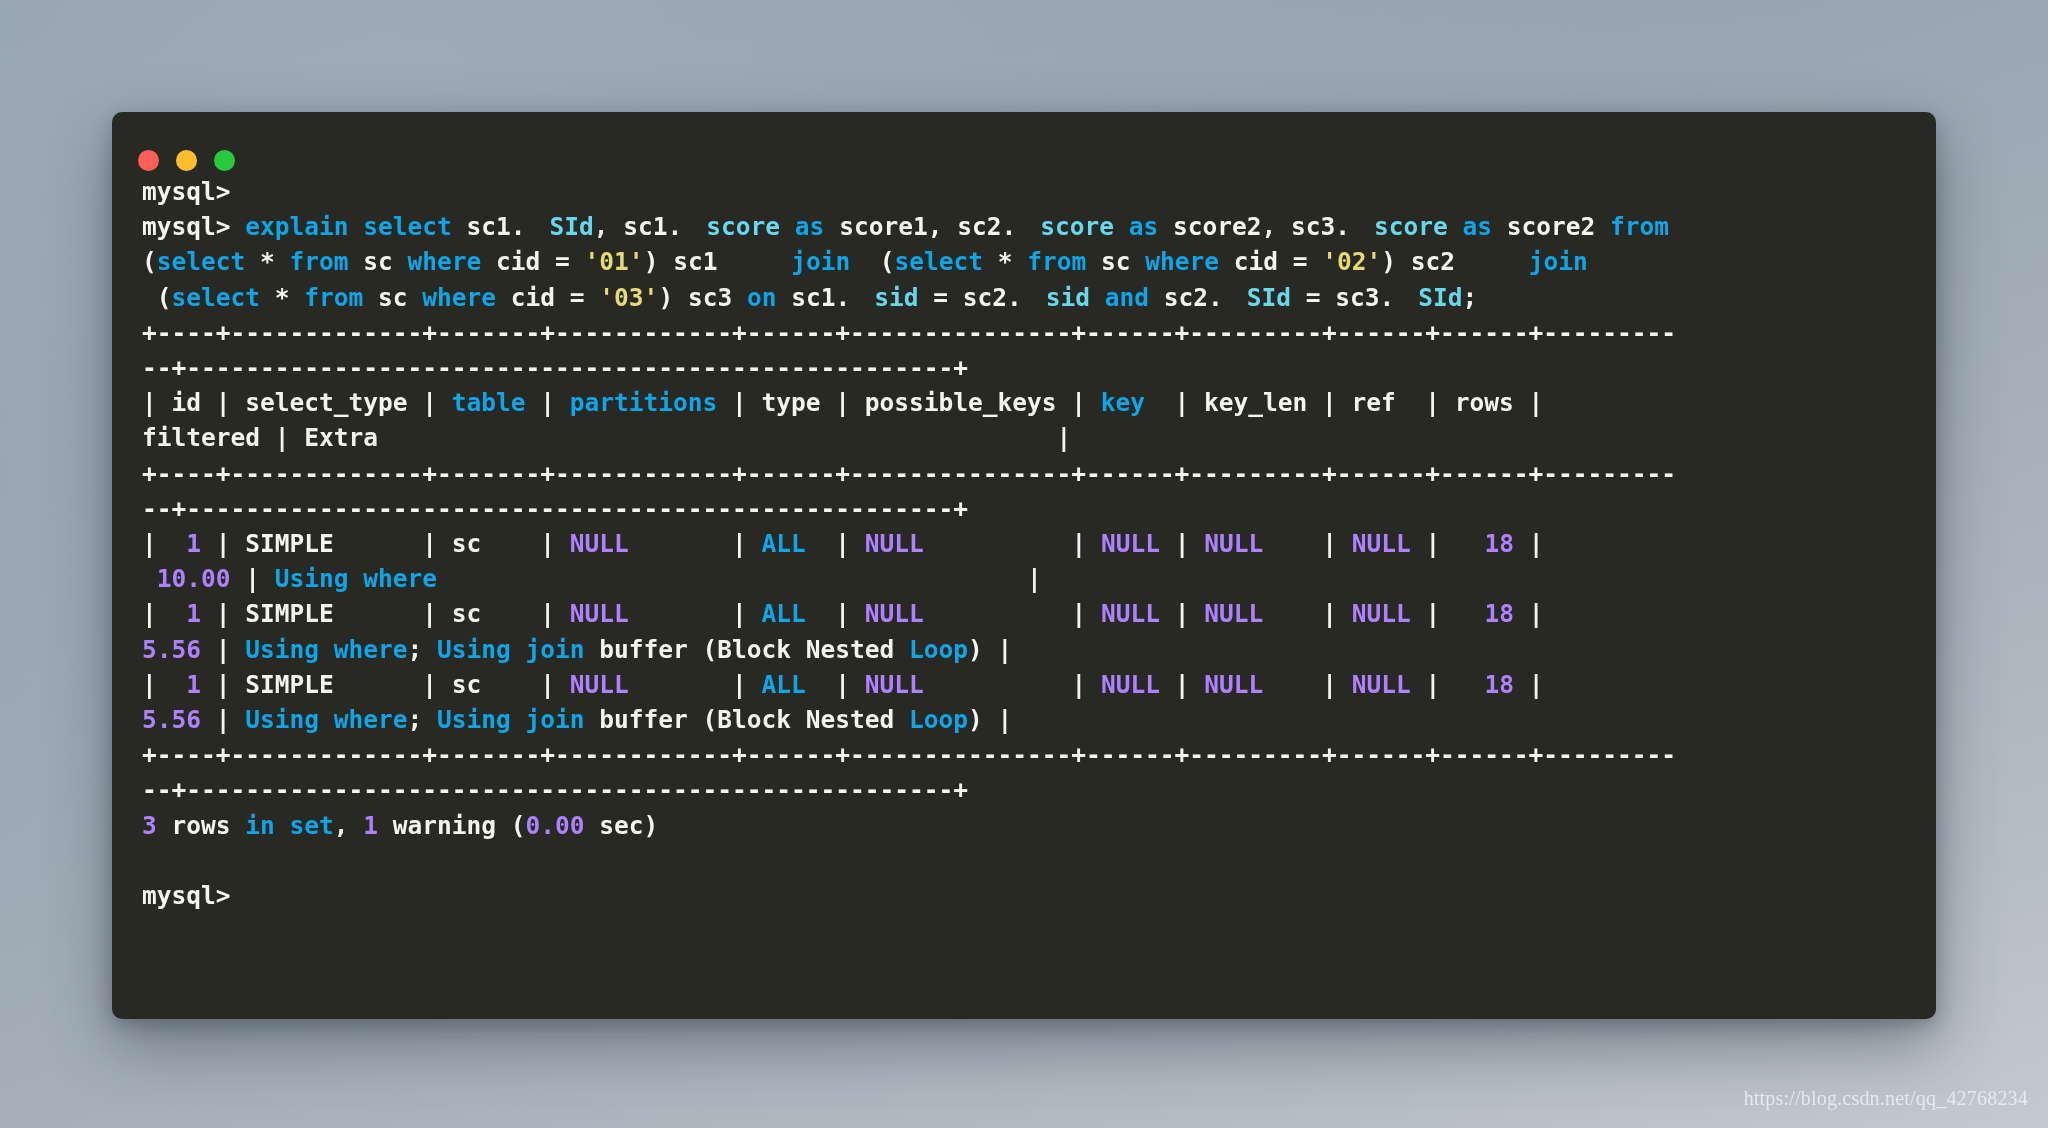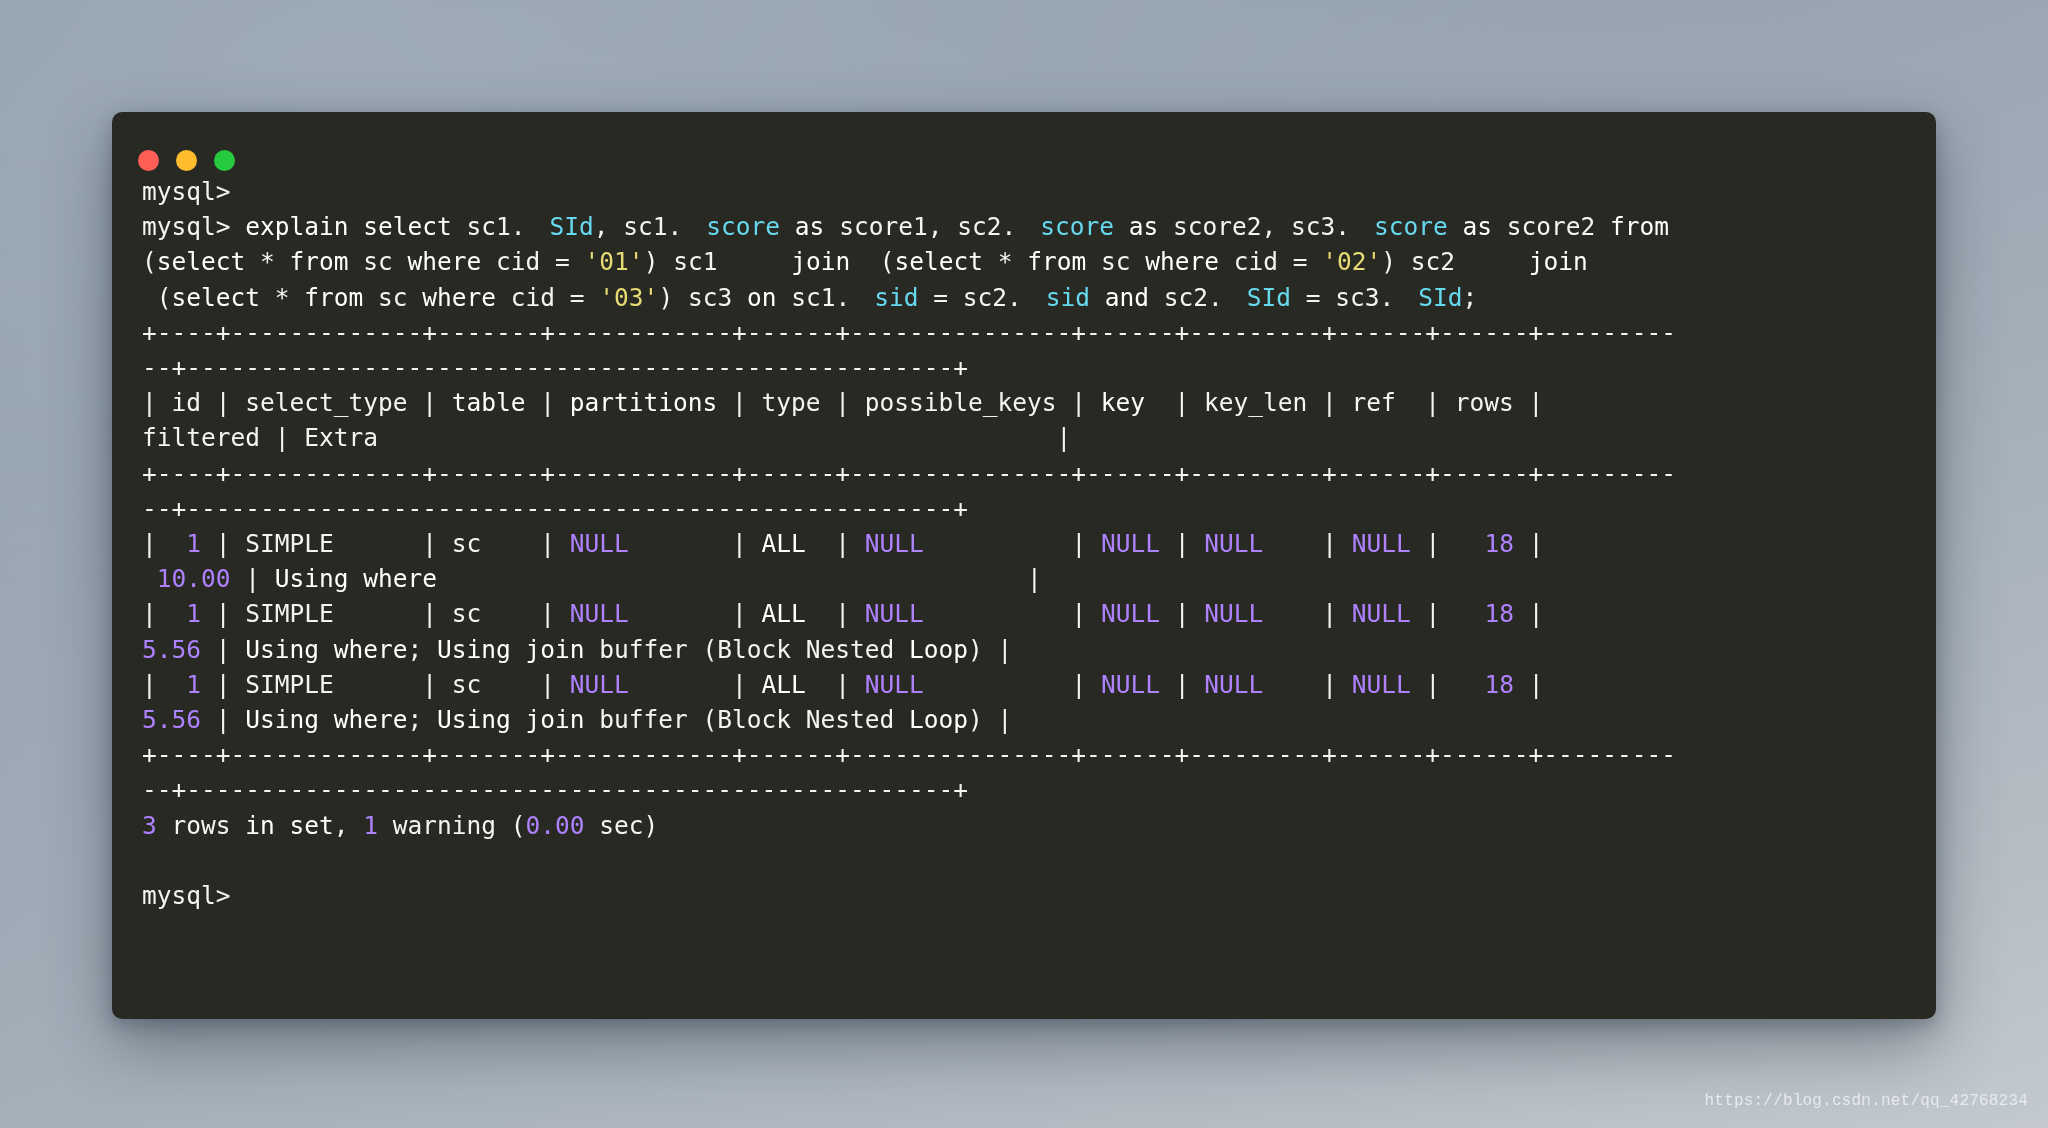--- a/index.html
+++ b/index.html
@@ -26,20 +26,21 @@
   #terminal-window {
     position: absolute;
     left: 112px;
     top: 112px;
     width: 1824px;
     height: 907px;
     background: #282923;
     border-radius: 10px;
     box-shadow: 0 26px 64px rgba(40,50,62,0.45), 0 6px 18px rgba(40,50,62,0.30);
     overflow: hidden;
+    font-weight: bold;
   }
   #titlebar {
     height: 62px;
     position: relative;
   }
   .traffic-lights {
     position: absolute;
     left: 26px;
     top: 38px;
     display: flex;
@@ -59,33 +60,33 @@
     padding: 0 30px 20px 30px;
     font-size: 24.5px;
     line-height: 35.2px;
     letter-spacing: 0px;
     white-space: pre;
     color: #f5f5f0;
   }
   .line { white-space: pre; min-height: 35.2px; }
 
   
-  .kw   { color: #ffffff; }  
+  .kw   { color: #0ea5e9; }  
   .col  { color: #66d9ef; margin-left: 24px; }  
   .str  { color: #e6db74; }  
   .num  { color: #ae81ff; }  
   .plain{ color: #f5f5f0; }
 
   
   #watermark {
     position: absolute;
     right: 20px;
     bottom: 18px;
-    font-family: Liberation Mono, monospace;
-    font-size: 16px;
+    font-family: Liberation Serif, serif;
+    font-size: 20px;
     color: #e9edf1;
     opacity: 0.95;
     letter-spacing: 0.2px;
   }
 </style>
 </head>
 <body>
 
 <div id="backdrop"></div>
 

